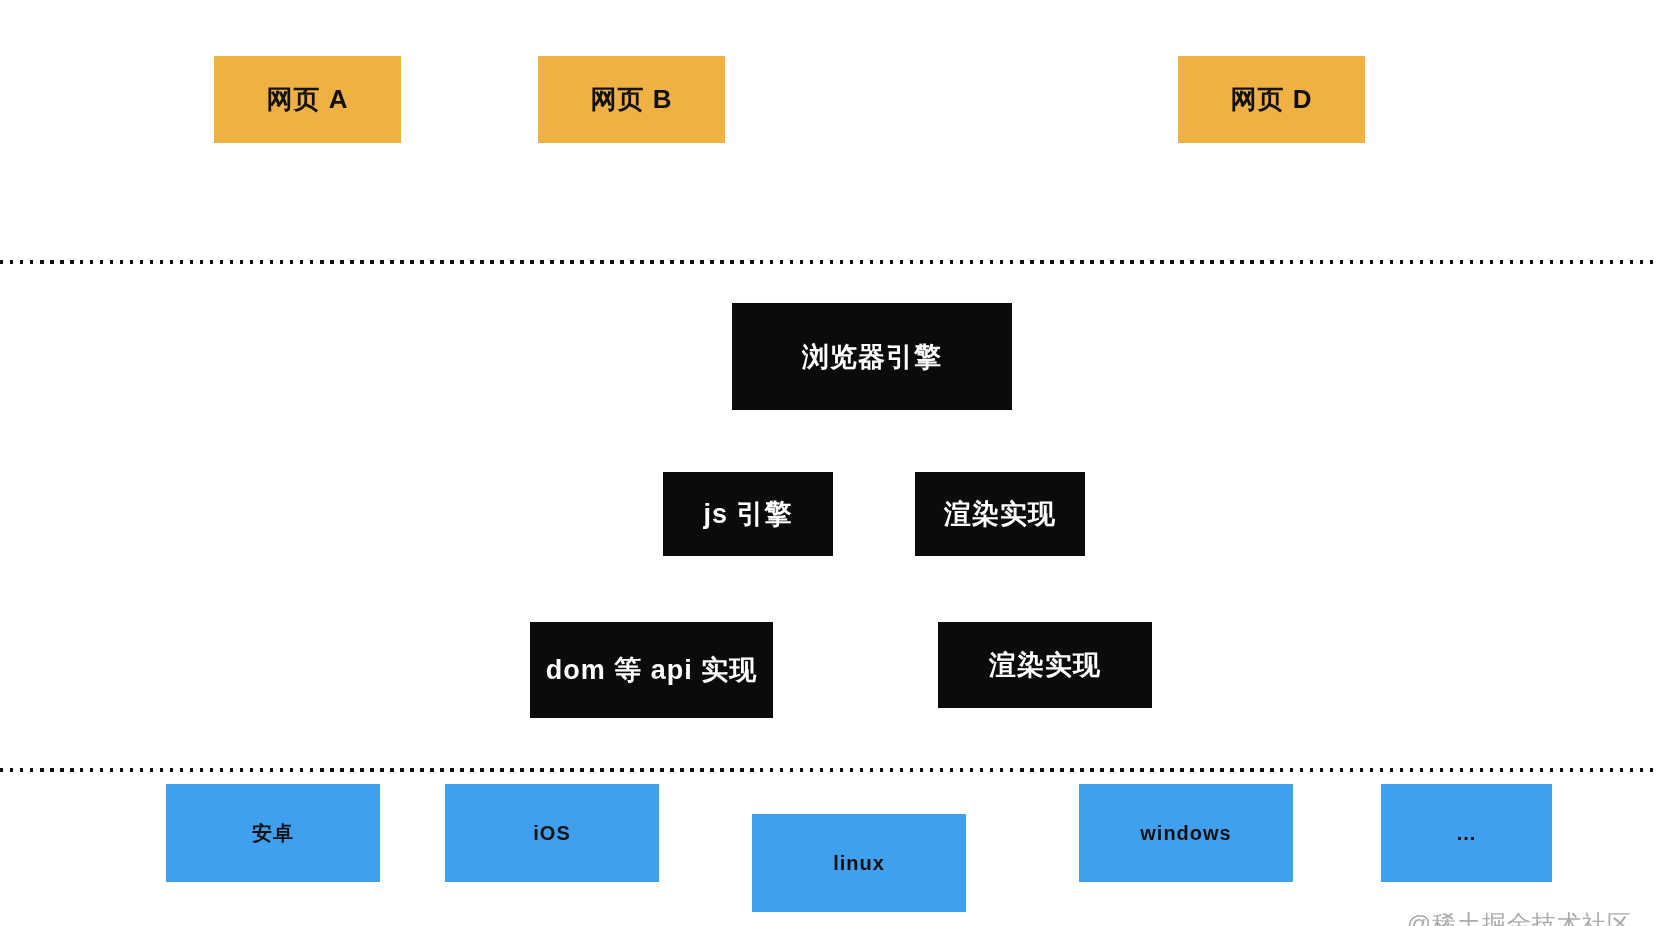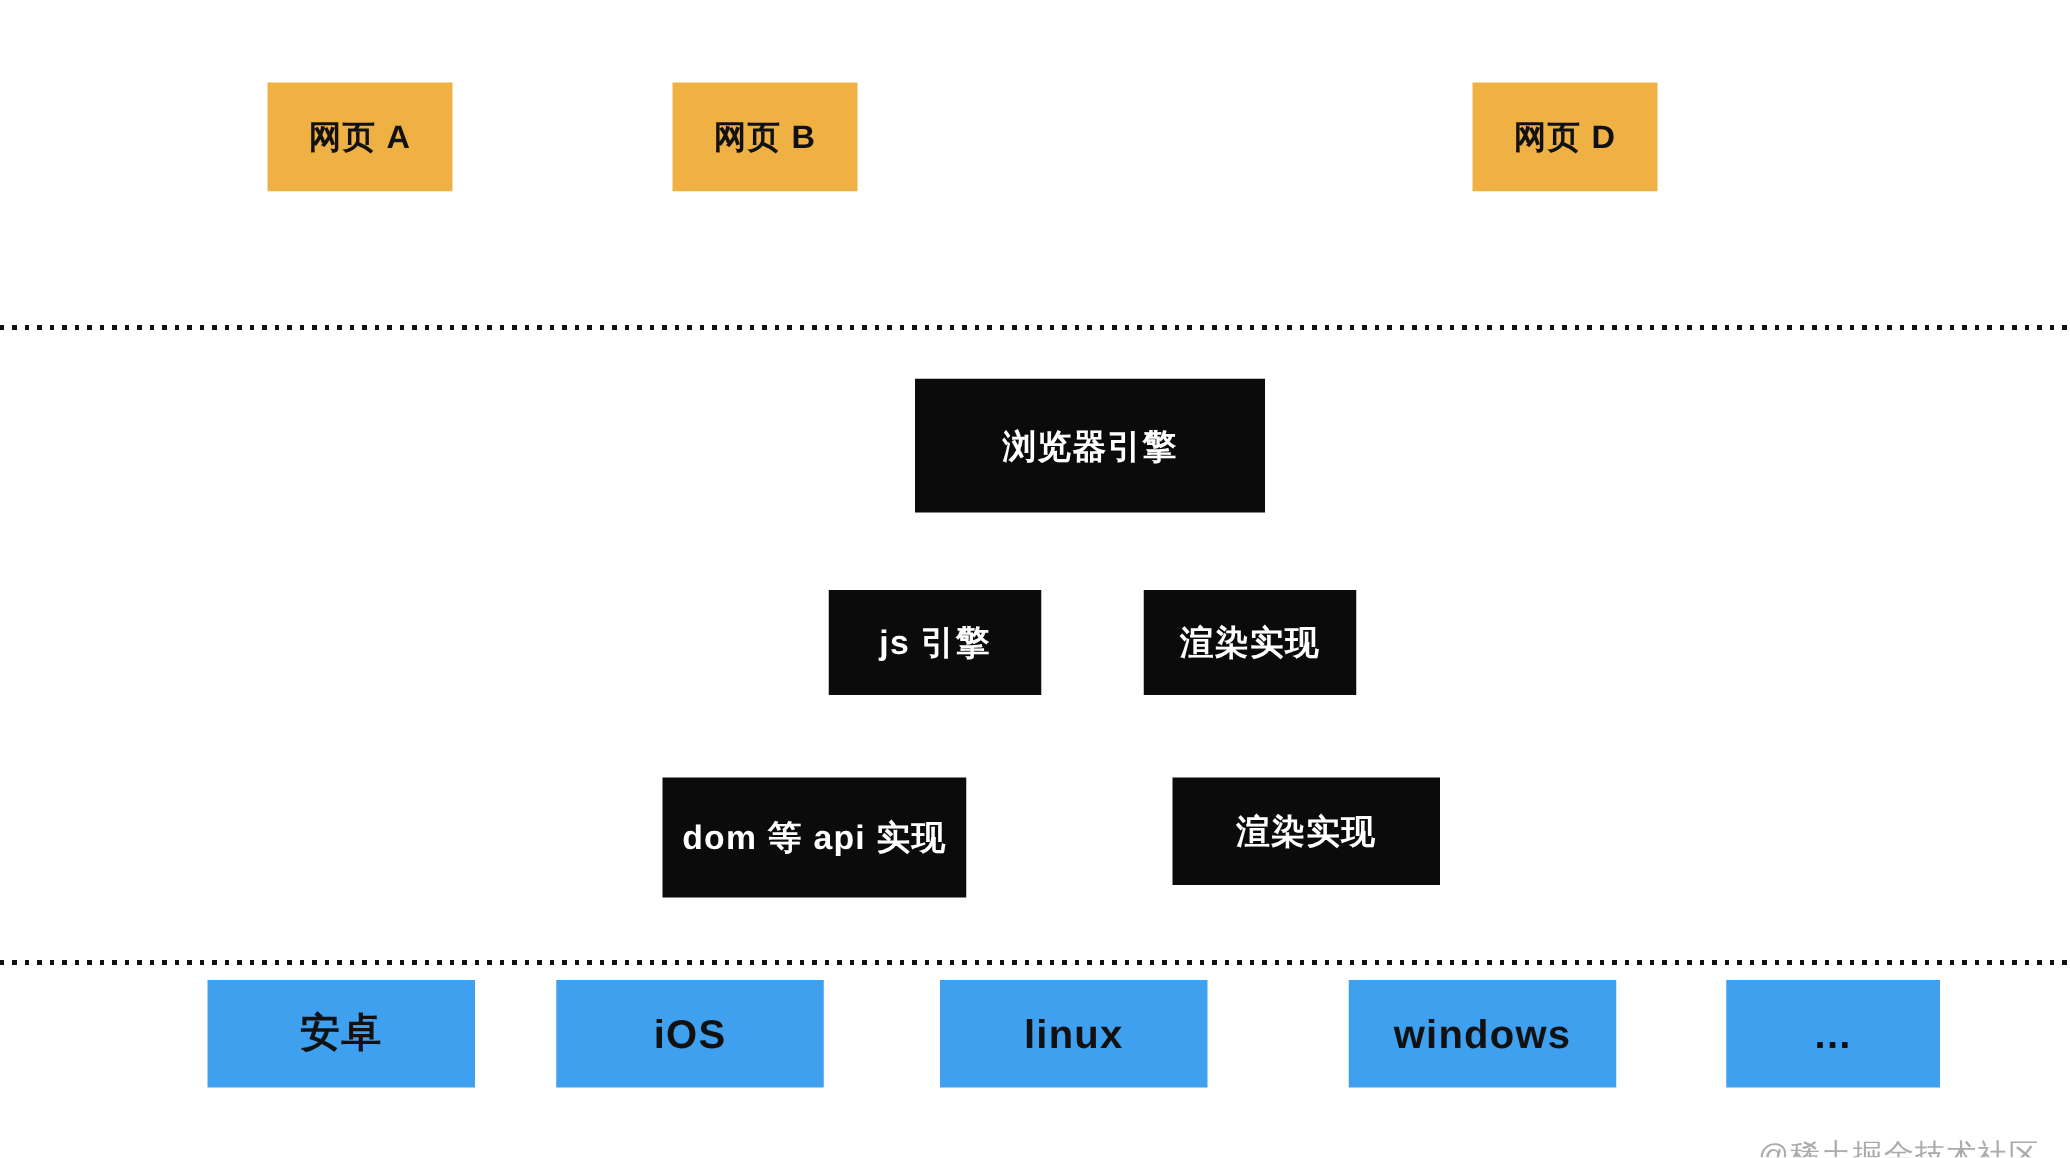--- a/index.html
+++ b/index.html
@@ -21,35 +21,35 @@
     align-items: center;
     justify-content: center;
     font-weight: bold;
     box-sizing: border-box;
     letter-spacing: 1px;
   }
   .webpage-box {
     background: var(--webpage-box, #EFB143);
     color: var(--box-text-dark, #111111);
     font-size: 26px;
-    width: 148px;
+    width: 187px;
     height: 87px;
-    top: 66px;
+    top: 56px;
   }
   .engine-box {
     background: var(--engine-box, #0B0B0B);
     color: var(--box-text-light, #ffffff);
     font-size: 27px;
   }
   .platform-box {
     background: var(--platform-box, #3FA0F0);
     color: var(--box-text-dark, #111111);
-    font-size: 32px;
+    font-size: 20px;
     width: 214px;
-    height: 86px;
+    height: 98px;
     top: 784px;
   }
   .dotted-line {
     position: absolute;
     left: 0;
     width: 1656px;
     height: 4px;
     background-image: repeating-linear-gradient(
       to right,
       var(--separator-dot, #111111) 0px,
@@ -79,21 +79,21 @@
   #browser-engine { left: 732px; top: 303px; width: 280px; height: 107px; }
 
   #js-engine     { left: 642px; top: 472px; width: 170px; height: 84px; margin-left: 21px; }
   #render-engine { left: 915px; top: 472px; width: 170px; height: 84px; }
 
   #dom-api-impl { left: 530px; top: 622px; width: 243px; height: 96px; }
   #render-impl  { left: 938px; top: 622px; width: 214px; height: 86px; }
 
   #platform-android { left: 166px; }
   #platform-ios     { left: 445px; }
-  #platform-linux   { left: 752px; }
+  #platform-linux   { left: 752px; margin-top: 30px; }
   #platform-windows { left: 1079px; }
   #platform-more    { left: 1381px; width: 171px; }
 </style>
 </head>
 <body>
 
 <div class="canvas">
 
   <div id="webpage-a" class="box webpage-box">网页 A</div>
   <div id="webpage-b" class="box webpage-box">网页 B</div>

